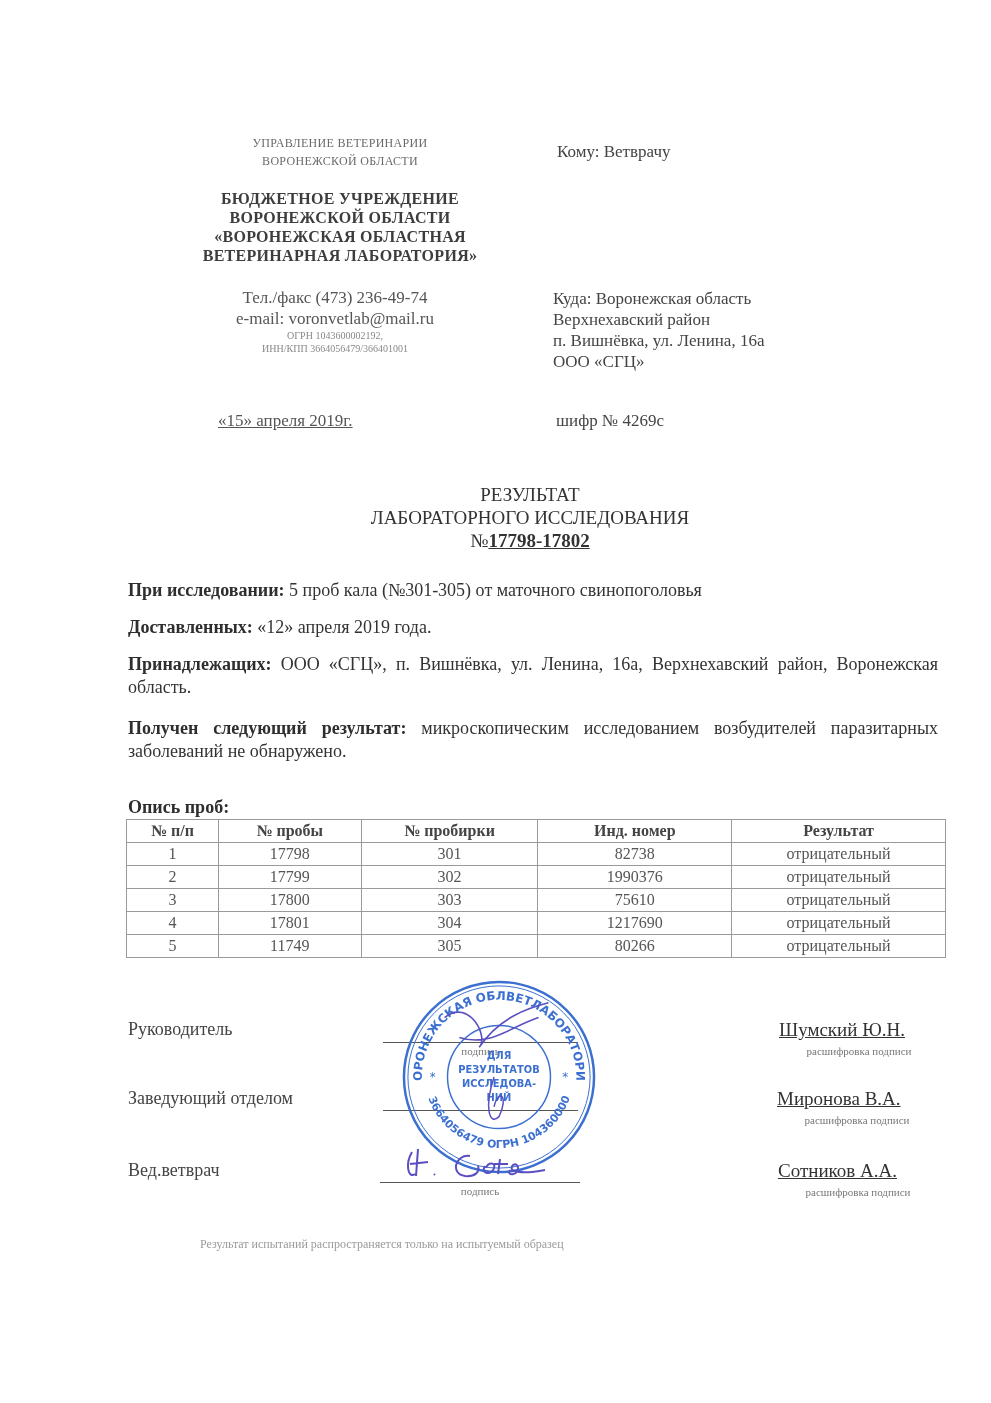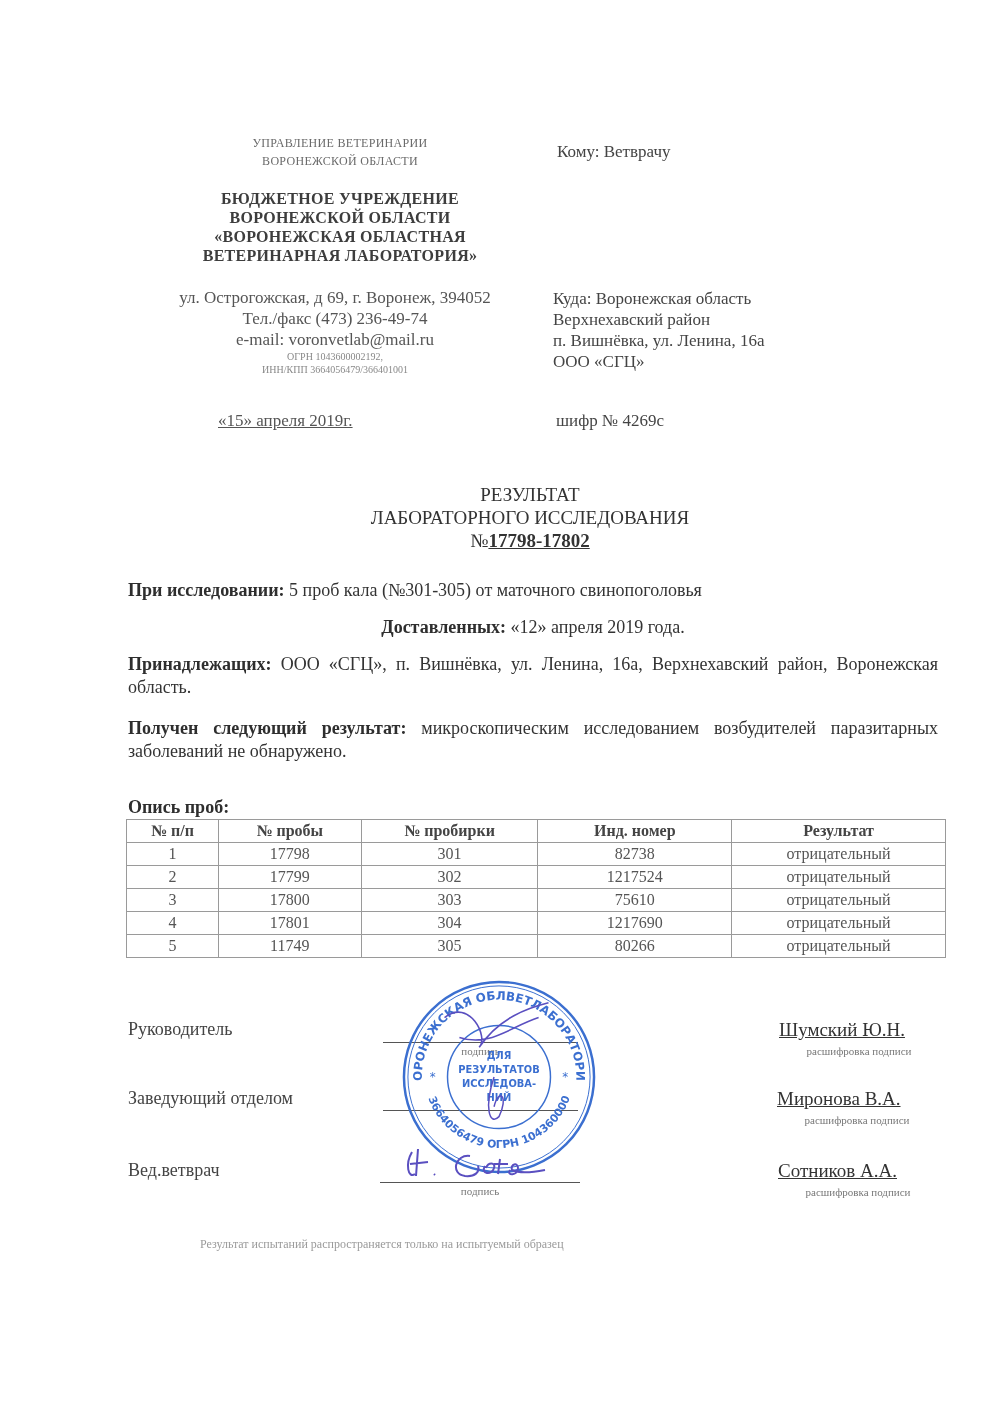--- a/index.html
+++ b/index.html
@@ -35,21 +35,20 @@
 </div>
 
 <div class="abs hdr-bold" style="left:170px; top:189px; width:340px;">
   <div>БЮДЖЕТНОЕ УЧРЕЖДЕНИЕ</div>
   <div>ВОРОНЕЖСКОЙ ОБЛАСТИ</div>
   <div>«ВОРОНЕЖСКАЯ ОБЛАСТНАЯ</div>
   <div>ВЕТЕРИНАРНАЯ ЛАБОРАТОРИЯ»</div>
 </div>
 
 <div class="abs" style="left:135px; top:287px; width:400px;">
-  <div class="addr">ул. Острогожская, д 69, г. Воронеж, 394052</div>
   <div class="addr">Тел./факс  (473) 236-49-74</div>
   <div class="addr">e-mail: voronvetlab@mail.ru</div>
   <div class="addr-small">ОГРН 1043600002192,</div>
   <div class="addr-small">ИНН/КПП 3664056479/366401001</div>
 </div>
 
 <div class="abs addr" style="left:218px; top:410px; text-decoration:underline;">«15» апреля 2019г.</div>
 
 <div class="abs right" style="left:557px; top:141px;">Кому: Ветврачу</div>
 <div class="abs right" style="left:553px; top:288px;">
@@ -62,21 +61,21 @@
 
 <div class="abs title" style="left:120px; top:483px; width:820px;">
   <div>РЕЗУЛЬТАТ</div>
   <div>ЛАБОРАТОРНОГО ИССЛЕДОВАНИЯ</div>
   <div><span>№</span><u>17798-17802</u></div>
 </div>
 
 <div class="abs para" style="left:128px; top:579px; width:810px;">
   <b>При исследовании:</b><span> 5 проб кала (№301-305) от маточного свинопоголовья</span>
 </div>
-<div class="abs para" style="left:128px; top:616px; width:810px;text-align:center;">
+<div class="abs para" style="left:128px; top:616px; width:810px;">
   <b>Доставленных:</b><span> «12» апреля 2019 года.</span>
 </div>
 <div class="abs para justify" style="left:128px; top:653px; width:810px;">
   <b>Принадлежащих:</b><span> ООО «СГЦ», п. Вишнёвка, ул. Ленина, 16а, Верхнехавский район, Воронежская область.</span>
 </div>
 <div class="abs para justify" style="left:128px; top:717px; width:810px;">
   <b>Получен следующий результат:</b><span> микроскопическим исследованием возбудителей  паразитарных заболеваний не обнаружено.</span>
 </div>
 <div class="abs para" style="left:128px; top:796px;">
   <b>Опись проб:</b>
@@ -104,21 +103,21 @@
       <td>1</td>
       <td>17798</td>
       <td>301</td>
       <td>82738</td>
       <td>отрицательный</td>
     </tr>
     <tr>
       <td>2</td>
       <td>17799</td>
       <td>302</td>
-      <td>1217524</td>
+      <td>1990376</td>
       <td>отрицательный</td>
     </tr>
     <tr>
       <td>3</td>
       <td>17800</td>
       <td>303</td>
       <td>75610</td>
       <td>отрицательный</td>
     </tr>
     <tr>

